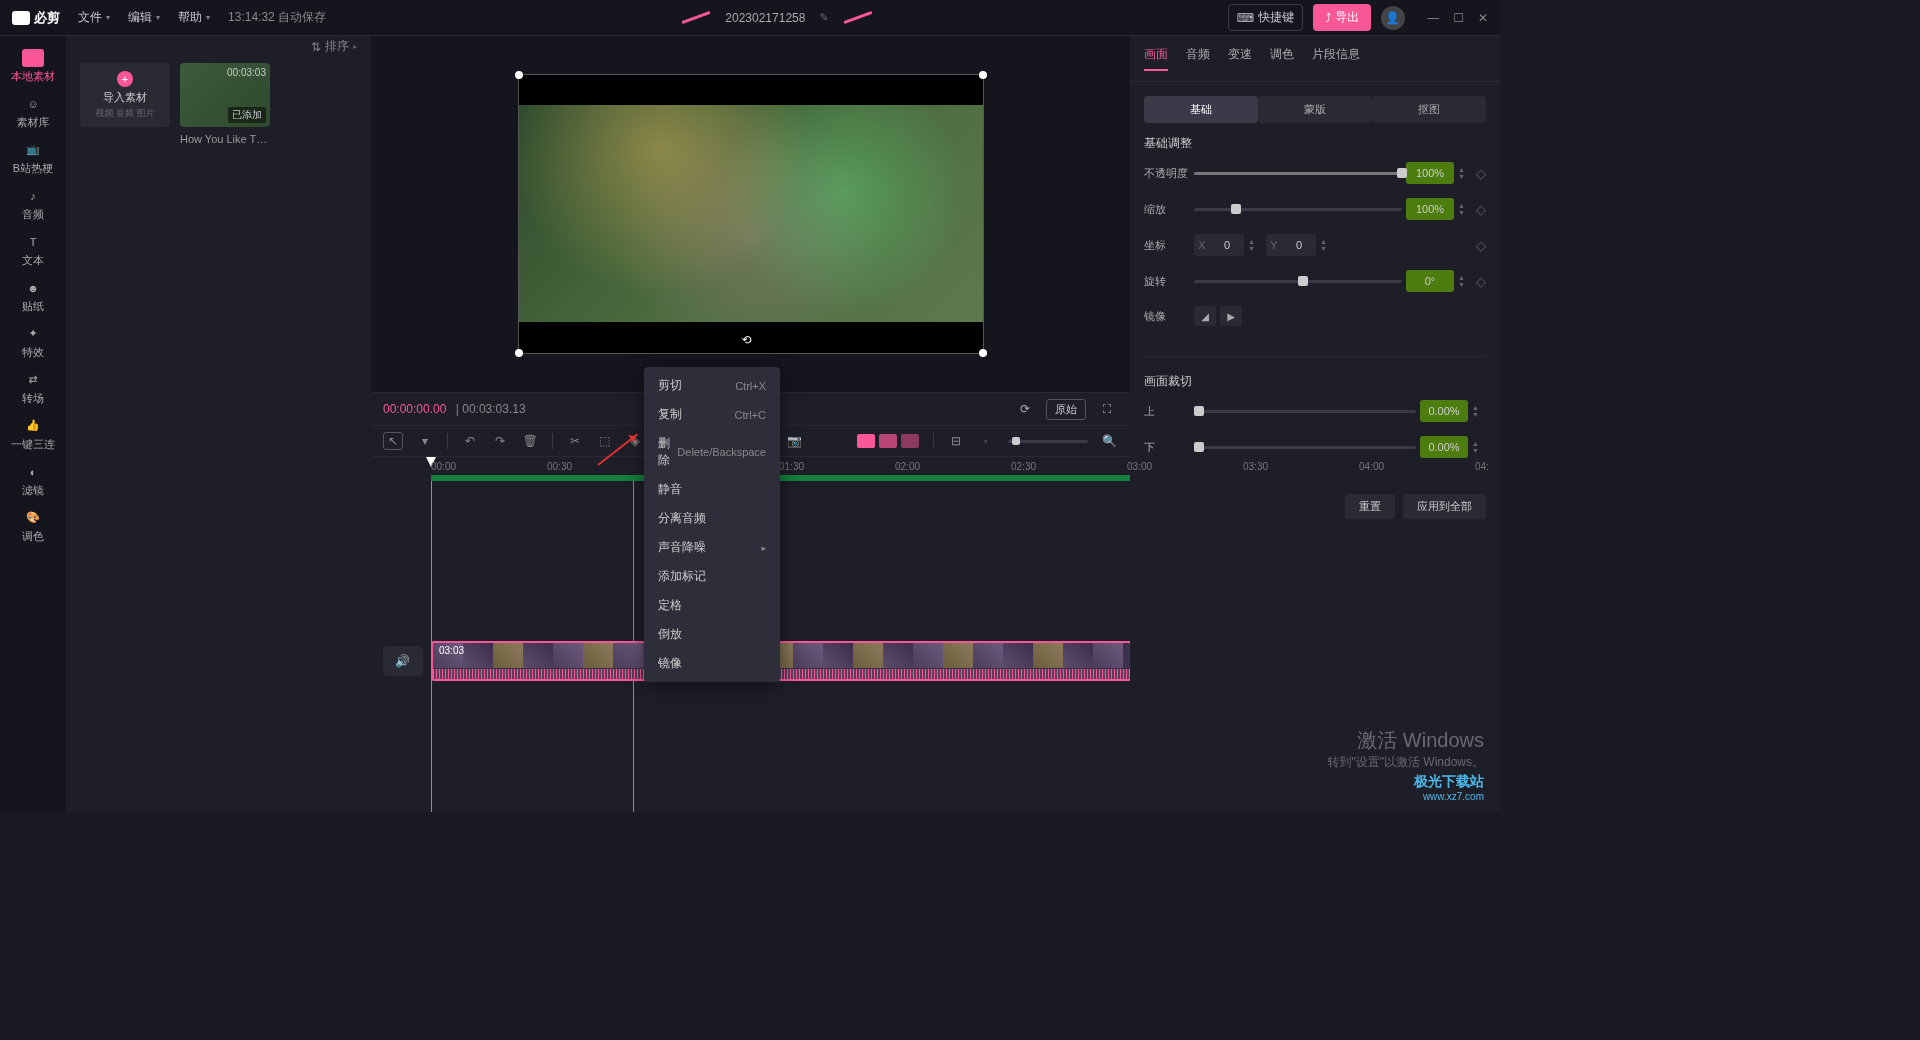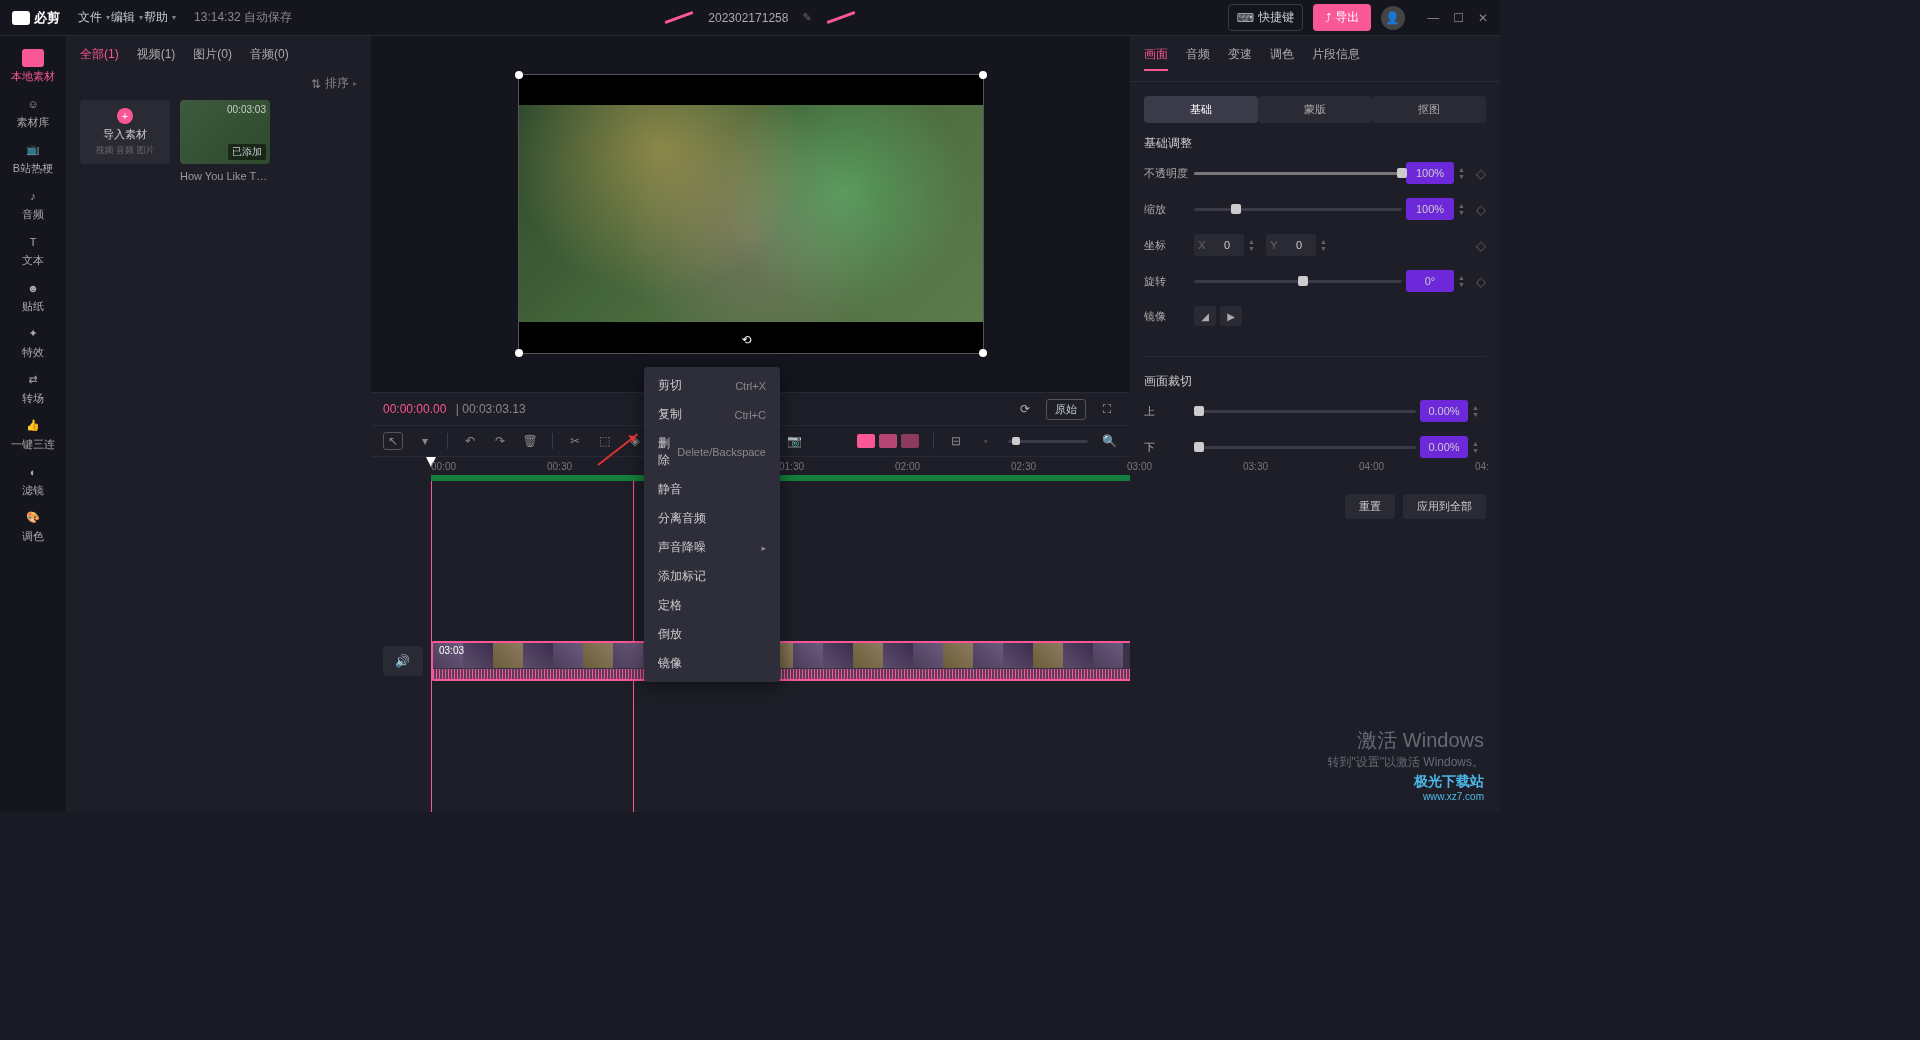--- a/index.html
+++ b/index.html
@@ -1,20 +1,20 @@
 <!DOCTYPE html>
 <html><head>
 <meta charset="utf-8">
 <style>
 *{margin:0;padding:0;box-sizing:border-box;font-family:"Microsoft YaHei",sans-serif;user-select:none}
 body{background:#1a1a24;color:#c8c8d0;font-size:12px;width:1500px;height:812px;overflow:hidden;position:relative}
 .titlebar{height:36px;background:#15151e;display:flex;align-items:center;padding:0 12px;border-bottom:1px solid #2a2a35}
 .logo{display:flex;align-items:center;gap:4px;font-weight:bold;font-size:13px;color:#fff}
 .logo-icon{width:18px;height:14px;background:#fff;border-radius:3px;position:relative}
-.menu-group{display:flex;gap:1px;margin-left:18px}
+.menu-group{display:flex;gap:18px;margin-left:18px}
 .menu-item{display:flex;align-items:center;gap:4px;cursor:pointer;color:#c8c8d0}
 .chev{font-size:8px;opacity:.6}
 .autosave{margin-left:18px;color:#888}
 .titlecenter{flex:1;display:flex;justify-content:center;align-items:center;gap:14px;color:#aaa}
 .diag{width:30px;height:3px;border-radius:2px;transform:rotate(-20deg)}
 .titleright{display:flex;align-items:center;gap:10px}
 .shortcut-btn{display:flex;align-items:center;gap:4px;padding:4px 8px;border:1px solid #3a3a45;border-radius:4px;cursor:pointer}
 .export-btn{background:#fa5796;color:#fff;padding:5px 12px;border-radius:4px;display:flex;align-items:center;gap:4px;cursor:pointer;font-size:12px}
 .avatar{width:24px;height:24px;border-radius:50%;background:#444;display:flex;align-items:center;justify-content:center}
 .winbtns{display:flex;gap:14px;margin-left:12px;color:#888}
@@ -55,21 +55,21 @@
 .rp-subtabs{display:flex;padding:14px 14px 0;}
 .rp-subtab{flex:1;text-align:center;padding:6px;background:#2a2a35;border-radius:4px;cursor:pointer;color:#aaa;font-size:11px}
 .rp-subtab.active{background:#3a3a48;color:#fff}
 .rp-section{padding:12px 14px}
 .rp-section-title{color:#ccc;font-size:12px;margin-bottom:10px}
 .rp-row{display:flex;align-items:center;gap:4px;margin-bottom:14px}
 .rp-label{width:46px;font-size:11px;color:#aaa}
 .slider{flex:1;height:3px;background:#3a3a48;border-radius:2px;position:relative}
 .slider-fill{height:100%;background:#777;border-radius:2px}
 .slider-knob{position:absolute;top:-4px;width:10px;height:10px;background:#ccc;border-radius:2px}
-.numbox{width:48px;height:22px;background:#6d28d9;border-radius:3px;display:flex;align-items:center;justify-content:center;font-size:11px;color:#ccc}
+.numbox{width:48px;height:22px;background:#4d7c0f;border-radius:3px;display:flex;align-items:center;justify-content:center;font-size:11px;color:#ccc}
 .stepper{width:14px;height:22px;display:flex;flex-direction:column;justify-content:center;gap:2px;color:#666;font-size:7px;cursor:pointer}
 .refresh-icon{color:#666;cursor:pointer;font-size:13px}
 .coord-box{width:50px;height:22px;background:#2a2a35;border-radius:3px;display:flex;align-items:center;font-size:11px}
 .coord-lbl{width:16px;text-align:center;color:#666}
 .coord-val{flex:1;text-align:center;color:#ccc}
 .mirror-btns{display:flex;gap:4px}
 .mirror-btn{width:22px;height:20px;background:#2a2a35;border-radius:3px;display:flex;align-items:center;justify-content:center;cursor:pointer;color:#aaa;font-size:10px}
 .rp-divider{height:1px;background:#2a2a35;margin:4px 14px}
 .rp-footer{display:flex;justify-content:flex-end;gap:8px;padding:10px 14px}
 .rp-btn{padding:5px 14px;background:#2a2a35;border-radius:3px;cursor:pointer;font-size:11px;color:#ccc}
@@ -211,26 +211,20 @@
         <div class="lb-icon">◐</div>
         <span>滤镜</span>
       </div>
     <div class="lb-item">
         <div class="lb-icon">🎨</div>
         <span>调色</span>
       </div>
   </div>
 
   <div class="mediapanel">
-    <div class="mediatabs">
-      <span class="active">全部(1)</span>
-      <span>视频(1)</span>
-      <span>图片(0)</span>
-      <span>音频(0)</span>
-    </div>
     <div class="sortbar">
         <div class="sortbtn">
           <span>⇅</span>
           <span>排序</span>
           <span class="chev">▸</span>
         </div>
       </div>
     <div class="mediagrid">
       <div class="mediacard">
         <div class="mediathumb">

